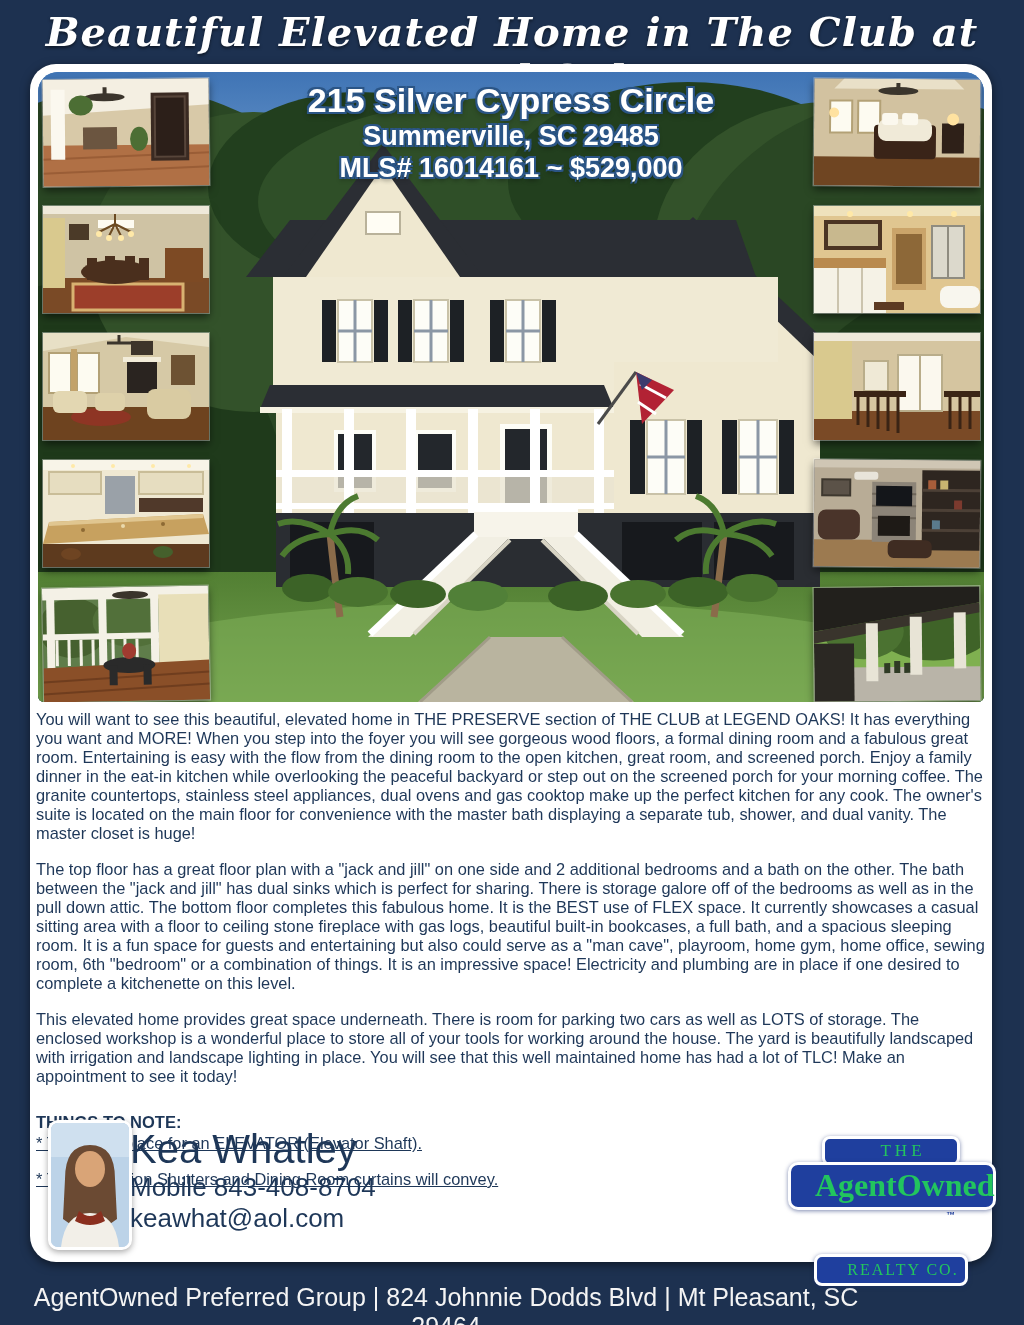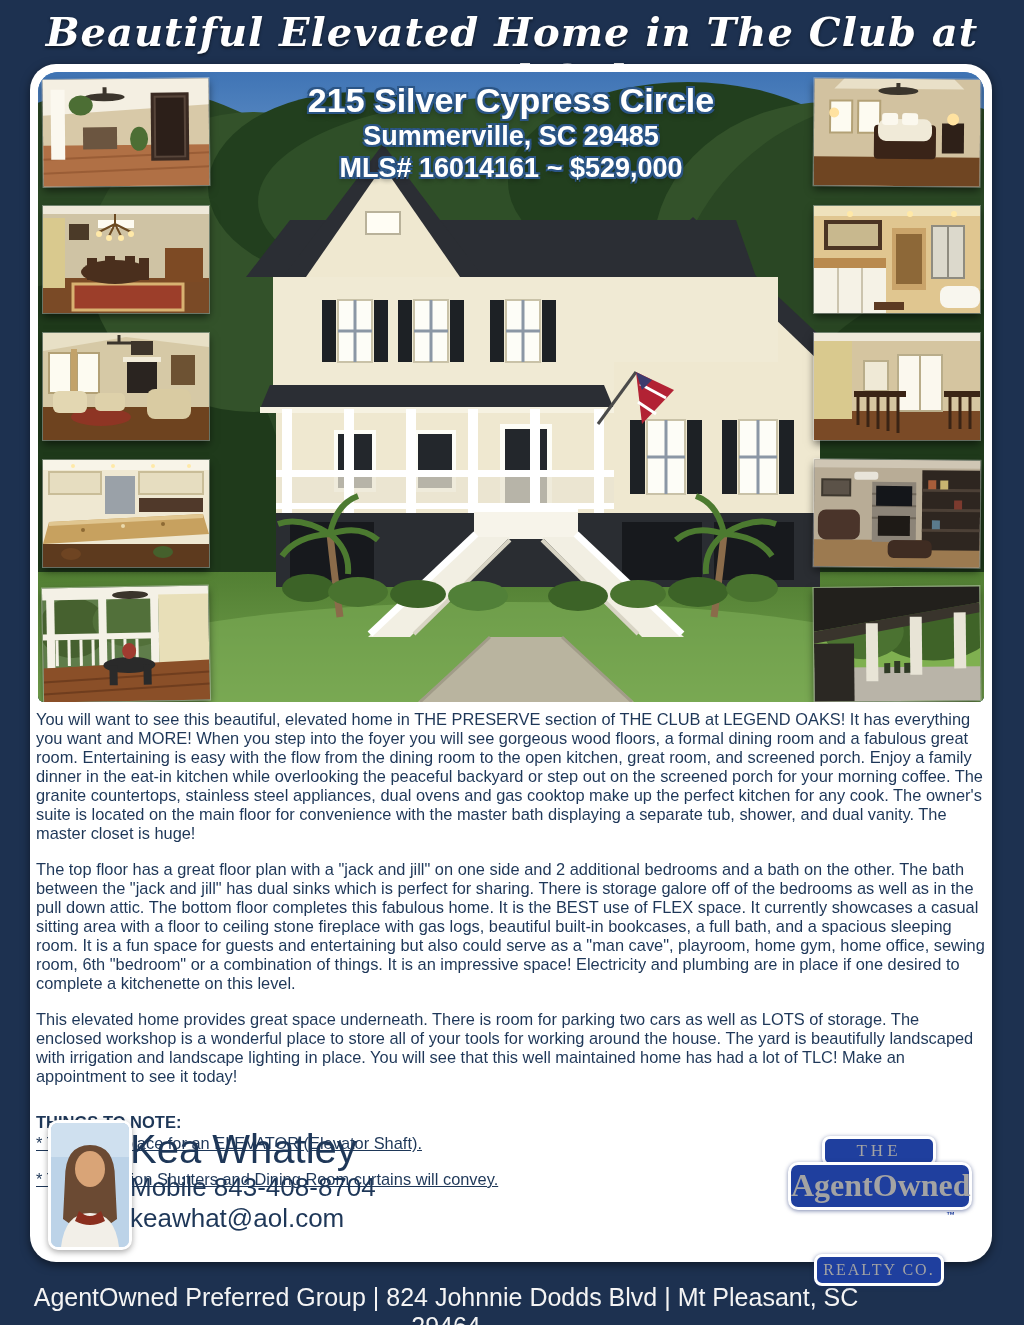--- a/index.html
+++ b/index.html
@@ -73,23 +73,23 @@
     border-radius:10px;border:3px solid #ffffff;
     box-shadow:0 2px 6px rgba(0,0,0,.35);
     overflow:hidden;background:#bcd3e8;
   }
   .agent-info{position:absolute;left:100px;top:1062px;color:#1e3758;}
   .agent-name{font-size:40px;line-height:46px;}
   .agent-mobile,.agent-email{font-size:26px;line-height:31px;}
   
   .logo{position:absolute;left:758px;top:1072px;width:186px;height:118px;}
   .badge{
-    position:absolute;background:#1f3f9e;color:#a3a3a3;
+    position:absolute;background:#1f3f9e;color:#22c55e;
     font-family:"Liberation Serif",serif;text-align:center;
-    border:3px solid #ffffff;box-shadow:0 1px 4px rgba(20,40,110,.55);
+    border:3px solid #ffffff;box-shadow:0 1px 4px rgba(20,40,110,.55);padding-left:24px;
   }
   .badge-the{
     left:34px;top:0;width:108px;height:24px;border-radius:8px;
     font-size:17px;line-height:24px;letter-spacing:4px;z-index:1;
   }
   .badge-main{
     left:0;top:26px;width:178px;height:42px;border-radius:10px;
     font-size:32px;line-height:41px;font-weight:bold;z-index:3;
   }
   .badge-realty{

